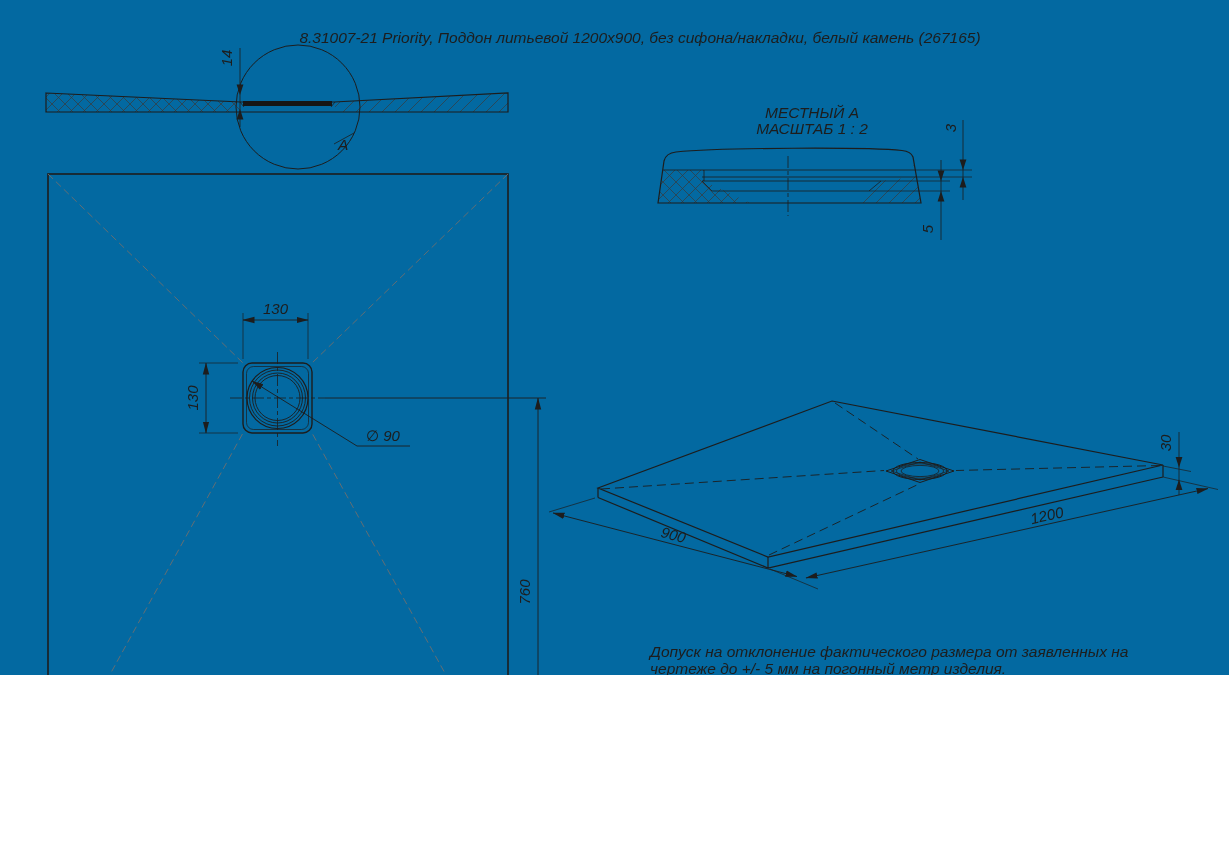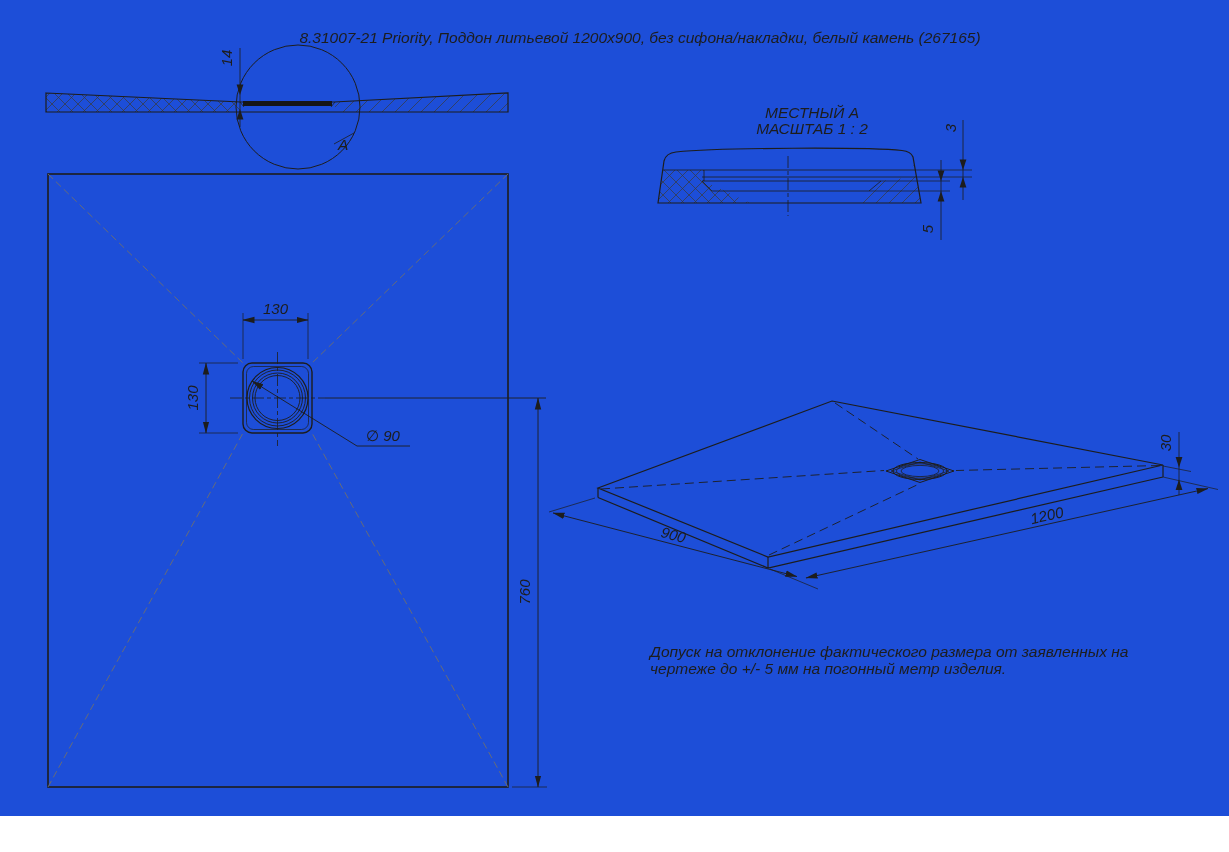--- a/index.html
+++ b/index.html
@@ -1,16 +1,16 @@
 <!DOCTYPE html>
 <html><head>
 <meta charset="utf-8">
 <style>
   html,body{margin:0;padding:0;background:#ffffff;}
-  .stage{width:1229px;height:816px;position:relative;background:#1d4ed8;overflow:hidden;}
+  .stage{width:1229px;height:675px;position:relative;background:#0369a1;overflow:hidden;}
   svg{display:block;}
   .ln{stroke:#1d1d1d;fill:none;}
   .thin{stroke-width:0.8;}
   .dimtxt{font:italic 15px "Liberation Sans","DejaVu Sans",sans-serif;fill:#1d1d1d;}
   .titletxt{font:italic 15.5px "Liberation Sans","DejaVu Sans",sans-serif;fill:#1d1d1d;}
   .notetxt{font:italic 15.5px "Liberation Sans","DejaVu Sans",sans-serif;fill:#1d1d1d;}
   .viewtxt{font:italic 15.5px "Liberation Sans","DejaVu Sans",sans-serif;fill:#1d1d1d;}
   .arr{fill:#1d1d1d;stroke:none;}
 </style>
 </head>

